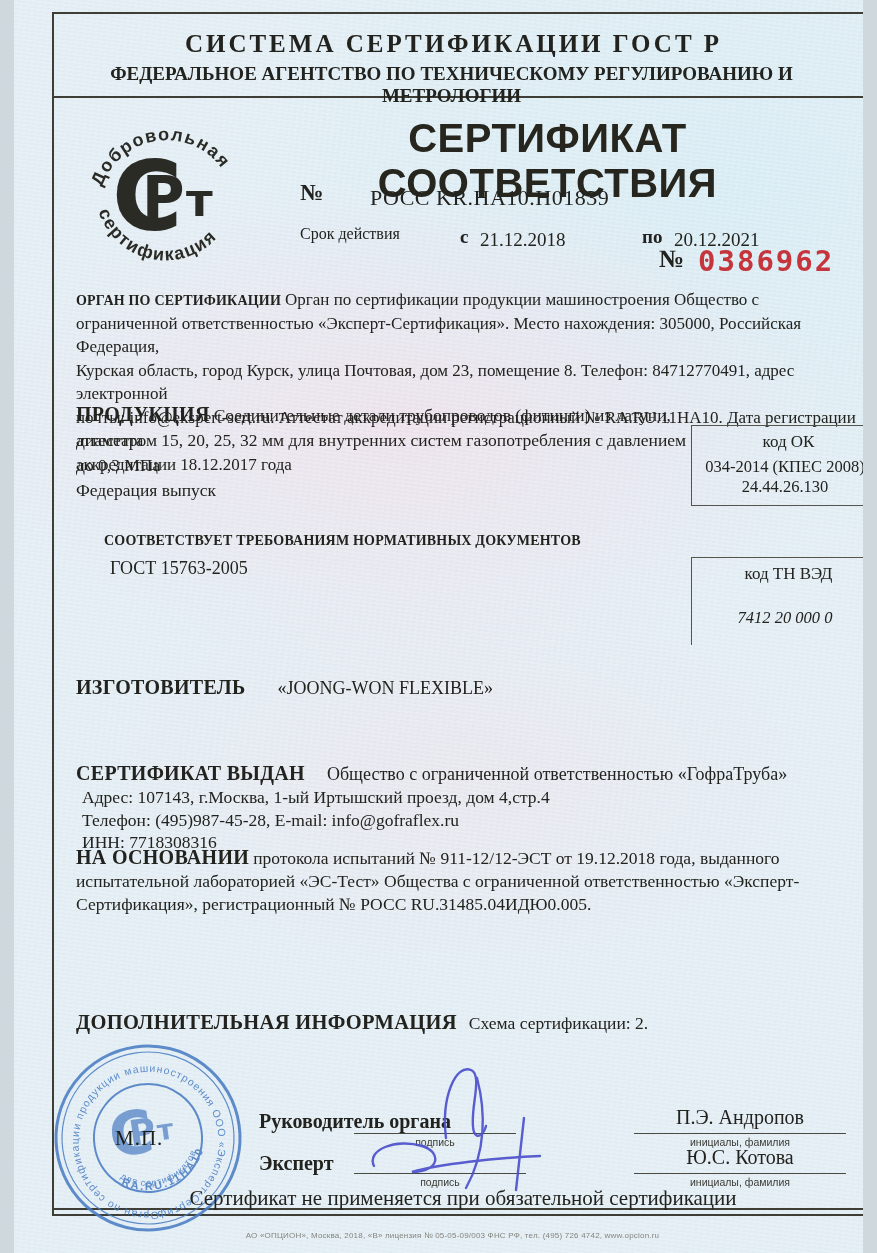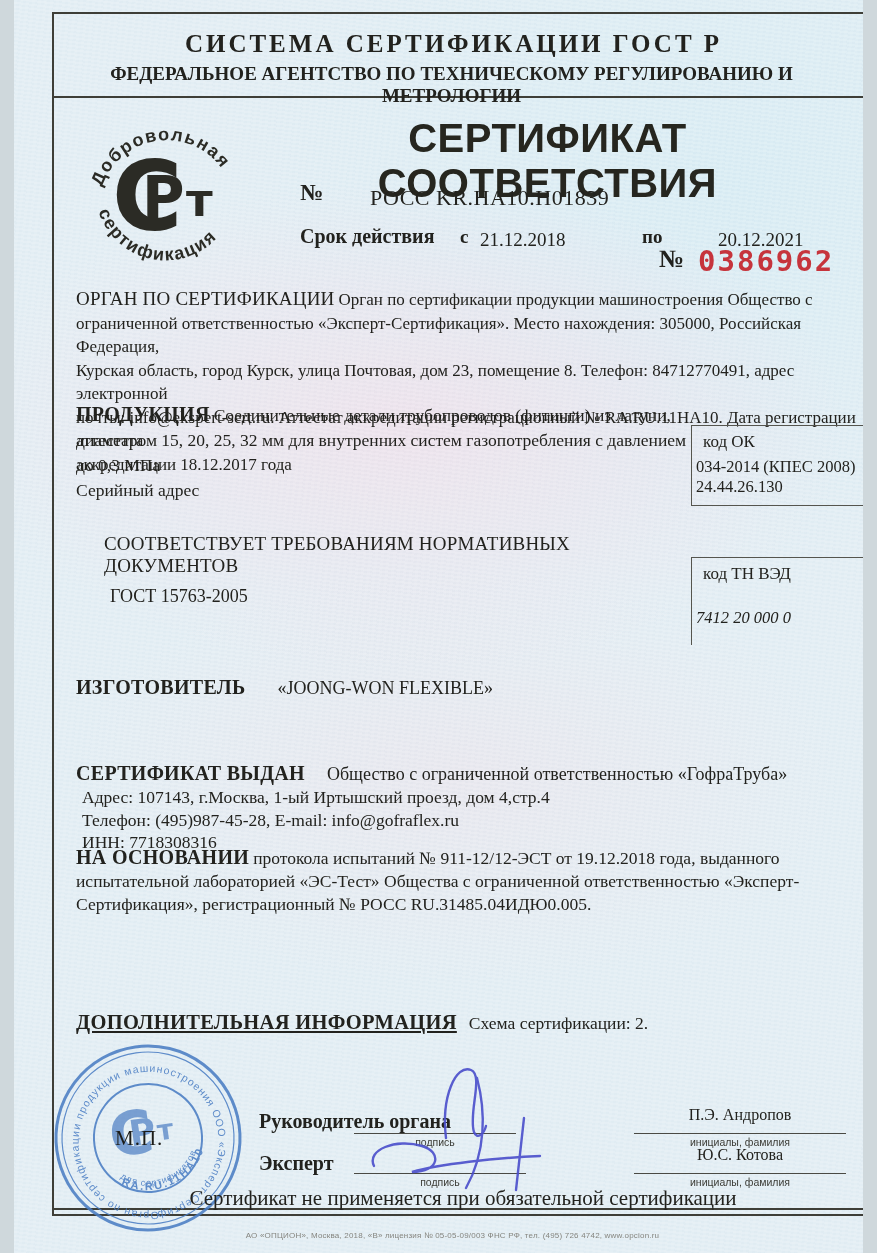--- a/index.html
+++ b/index.html
@@ -33,41 +33,41 @@
 
   .logo { position:absolute; left:60px; top:108px; }
 
   .doc-title { position:absolute; left:238px; right:20px; top:116px; text-align:center;
                font-family:"Liberation Sans", sans-serif; font-weight:bold; font-size:40px;
                letter-spacing:0.5px; color:#26261f; }
 
   .num-label   { position:absolute; left:286px; top:180px; font-weight:bold; font-size:23px; }
   .num-value   { position:absolute; left:356px; top:185px; font-size:22px; letter-spacing:.5px; }
 
-  .validity-label { position:absolute; left:286px; top:225px; font-weight:bold; font-size:20px; }
+  .validity-label { position:absolute; left:286px; top:225px; font-weight:normal; font-size:16px; }
   .from-label     { position:absolute; left:446px; top:226px; font-weight:bold; font-size:19px; }
   .from-date      { position:absolute; left:466px; top:229px; font-size:19px; }
   .to-label       { position:absolute; left:628px; top:226px; font-weight:bold; font-size:19px; }
-  .to-date        { position:absolute; left:660px; top:229px; font-size:19px;margin-left:44px; }
+  .to-date        { position:absolute; left:660px; top:229px; font-size:19px; }
 
   .blank-num-label { position:absolute; left:645px; top:245px; font-weight:bold; font-size:25px; }
   .blank-num-value { position:absolute; left:684px; top:244px; font-family:"DejaVu Sans Mono", monospace;
                      font-weight:bold; font-size:29px; letter-spacing:2px; color:#c6343c; }
 
   .sec { position:absolute; left:62px; }
   .sec-label { font-weight:bold; font-size:20px; letter-spacing:.3px; }
-  .sec-label-sm { font-weight:normal; font-size:19px; letter-spacing:.2px; }
+  .sec-label-sm { font-weight:bold; font-size:14px; letter-spacing:.2px; }
   .body-txt { font-size:17px; line-height:23.5px; white-space:pre-line; }
 
   .org { top:288px; width:794px; }
   .product { top:403px; width:616px; }
   .product .body-txt { font-size:17.5px; line-height:25px; }
   .product-release { font-size:17.5px; line-height:25px; }
 
-  .code-box { position:absolute; font-size:17px; }
+  .code-box { position:absolute; font-size:17px;text-align:center; }
   .ok-box   { left:677px; top:425px; width:183px; height:81px;
               border-top:1.5px solid #55554e; border-left:1.5px solid #55554e; border-bottom:1.5px solid #55554e; }
   .tnved-box{ left:677px; top:557px; width:183px; height:88px;
               border-top:1.5px solid #55554e; border-left:1.5px solid #55554e; }
   .code-box .cb-label { padding:6px 0 0 11px; font-size:17px; }
   .code-box .cb-val   { padding:5px 0 0 4px; font-size:16.5px; line-height:20px; }
   .tnved-box .cb-val  { padding:24px 0 0 4px;font-style:italic; }
 
   .compliance { top:533px; width:600px;margin-left:28px; }
   .compliance .std { margin-top:9px; margin-left:6px; font-size:18px; }
@@ -77,36 +77,36 @@
   .manufacturer .addr { margin-top:6px; margin-left:6px; font-size:17.5px; }
 
   .issued { top:762px; width:790px; }
   .issued .name { font-size:18px; margin-left:18px; }
   .issued .line { margin-left:6px; font-size:17.5px; line-height:20.5px; margin-top:2px; }
 
   .basis { top:846px; width:744px; }
   .basis .body-txt { font-size:17.5px; line-height:23px; }
 
   .additional { top:1011px; width:700px; }
-  .additional .sec-label { font-size:20.5px;text-decoration:underline; }
+  .additional .sec-label { font-size:20.5px; }
   .additional .info { font-size:17.5px; margin-left:8px; }
 
   .sig-role1 { position:absolute; left:245px; top:1110px; font-weight:bold; font-size:20px; }
   .sig-role2 { position:absolute; left:245px; top:1152px; font-weight:bold; font-size:20px; }
   .sig-line { position:absolute; border-top:1.5px solid #4a4a44; }
   .sl1 { left:340px; top:1133px; width:162px; }
   .sl2 { left:340px; top:1173px; width:172px; }
   .nl1 { left:620px; top:1133px; width:212px; }
   .nl2 { left:620px; top:1173px; width:212px; }
   .sig-caption { position:absolute; font-family:"Liberation Sans", sans-serif; font-size:10.5px; color:#3c3c36; text-align:center; }
   .cap-sl1 { left:340px; top:1136px; width:162px; }
   .cap-sl2 { left:340px; top:1176px; width:172px; }
   .cap-nl1 { left:620px; top:1136px; width:212px; }
   .cap-nl2 { left:620px; top:1176px; width:212px; }
-  .sig-name { position:absolute; font-size:16px; text-align:center; }
+  .sig-name { position:absolute; font-size:20px; text-align:center; }
   .nm1 { left:620px; top:1106px; width:212px; }
   .nm2 { left:620px; top:1146px; width:212px; }
 
   .mp-label { position:absolute; left:101px; top:1126px; font-size:21px; color:#1c1c18; letter-spacing:1px; }
 
   .footer-note { position:absolute; left:38px; width:822px; top:1186px; text-align:center; font-size:21px; }
   .fine-print  { position:absolute; left:0; width:877px; top:1231px; text-align:center;
                  font-family:"Liberation Sans", sans-serif; font-size:8px; color:#85857f; letter-spacing:.2px; }
 
   .stamp-svg { position:absolute; left:30px; top:1040px; opacity:.88; }
@@ -161,21 +161,21 @@
 Курская область, город Курск, улица Почтовая, дом 23, помещение 8. Телефон: 84712770491, адрес электронной
 почты: info@ekspert-sert.ru. Аттестат аккредитации регистрационный № RA.RU.11НА10. Дата регистрации аттестата
 аккредитации 18.12.2017 года</span>
   </div>
 
   <div class="sec product">
     <span class="sec-label">ПРОДУКЦИЯ</span>
     <span class="body-txt">Соединительные детали трубопроводов (фитинги) из латуни,
 диаметром 15, 20, 25, 32 мм для внутренних систем газопотребления с давлением
 до 0,3 МПа</span>
-    <div class="product-release">Серийный адрес</div>
+    <div class="product-release">Федерация выпуск</div>
   </div>
 
   <div class="code-box ok-box">
     <div class="cb-label">код ОК</div>
     <div class="cb-val body-txt">034-2014 (КПЕС 2008)
 24.44.26.130</div>
   </div>
 
   <div class="sec compliance">
     <div class="sec-label-sm">СООТВЕТСТВУЕТ ТРЕБОВАНИЯМ НОРМАТИВНЫХ ДОКУМЕНТОВ</div>

